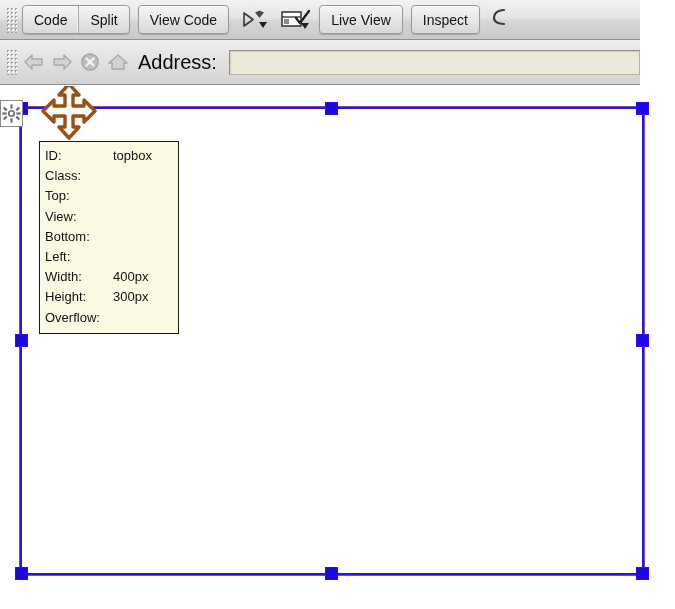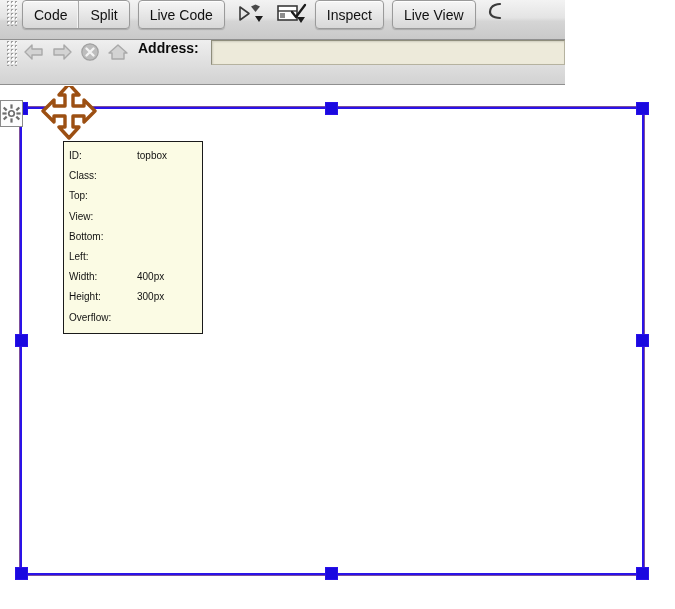--- a/index.html
+++ b/index.html
@@ -12,26 +12,26 @@
     height: 609px;
     overflow: hidden;
     font-family: "Liberation Sans", sans-serif;
     position: relative;
   }
 
   
   .toolbar {
     position: absolute;
     left: 0;
-    width: 565px;
+    width: 640px;
     box-sizing: border-box;
     background: linear-gradient(to bottom, #f3f3f3 0%, #e4e4e4 45%, #d5d5d5 55%, #c9c9c9 100%);
     border-bottom: 1px solid #8f8f8f;
     display: flex;
-    align-items: flex-start;
+    align-items: center;
   }
   #toolbar-view {
     top: 0;
     height: 40px;
   }
   #toolbar-address {
     top: 40px;
     height: 45px;
     background: linear-gradient(to bottom, #efefef 0%, #e0e0e0 50%, #d2d2d2 100%);
   }
@@ -99,25 +99,24 @@
   .navicon {
     width: 24px;
     height: 24px;
     margin-right: 4px;
     display: flex;
     align-items: center;
     justify-content: center;
     cursor: default;
   }
   #address-label {
-    font-size: 14px;
+    font-size: 20px;
     color: #0a0a0a;
     margin: 0 12px 0 4px;
     white-space: nowrap;
-    font-weight: bold;
   }
   #address-input {
     flex: 1 1 auto;
     height: 25px;
     margin-right: 0;
     background: #edeada;
     border: 1px solid #b5b29f;
     border-top-color: #8f8d7c;
     border-left-color: #8f8d7c;
     box-shadow: inset 1px 1px 2px rgba(0,0,0,.13);
@@ -202,24 +201,23 @@
   
   #element-tooltip {
     position: absolute;
     left: 39px;
     top: 55px;
     width: 140px;
     background: #fbfbe4;
     border: 1px solid #1a1a1a;
     padding: 4px 5px 5px 5px;
     box-sizing: border-box;
-    font-size: 10px;
+    font-size: 13px;
     color: #111;
     line-height: 20.2px;
-    margin-left: 24px;
   }
   .tt-row {
     display: flex;
     white-space: nowrap;
   }
   .tt-key {
     flex: 0 0 auto;
     min-width: 68px;
   }
   .tt-key.wide { min-width: 0; padding-right: 4px; }
@@ -232,21 +230,21 @@
 
 <div class="toolbar" id="toolbar-view">
   <div class="grip"></div>
 
   <div class="btn-group">
     <button class="tbtn">Code</button>
     <button class="tbtn">Split</button>
   </div>
 
   <div class="btn-group">
-    <button class="tbtn">Live Code</button>
+    <button class="tbtn">View Code</button>
   </div>
 
   <div class="icon-btn">
     <svg width="30" height="22" viewBox="0 0 30 22">
       <path d="M4 4 L4 17 L13 10.5 Z" fill="none" stroke="#3a3a3a" stroke-width="1.6" stroke-linejoin="round"></path>
       <path d="M15 3.5 L19.5 1.5 L24 3.5 L19.5 9 Z" fill="#4a4a4a"></path>
       <path d="M19 13 L27 13 L23 19 Z" fill="#1d1d1d"></path>
     </svg>
   </div>
 
@@ -254,25 +252,25 @@
     <svg width="32" height="22" viewBox="0 0 32 22">
       <rect x="2" y="3" width="19" height="14" fill="#ffffff" stroke="#3a3a3a" stroke-width="1.6"></rect>
       <line x1="2" y1="8" x2="21" y2="8" stroke="#3a3a3a" stroke-width="1.4"></line>
       <rect x="4" y="10" width="5" height="5" fill="#8d8d8d"></rect>
       <path d="M16 9 L20 14 L29 2" fill="none" stroke="#1d1d1d" stroke-width="2.3" stroke-linecap="round" stroke-linejoin="round"></path>
       <path d="M21 14 L29 14 L25 20 Z" fill="#1d1d1d"></path>
     </svg>
   </div>
 
   <div class="btn-group">
+    <button class="tbtn">Live View</button>
+  </div>
+
+  <div class="btn-group">
     <button class="tbtn">Inspect</button>
-  </div>
-
-  <div class="btn-group">
-    <button class="tbtn">Live View</button>
   </div>
 
   <div class="icon-btn" style="margin-right:0;">
     <svg width="16" height="24" viewBox="0 0 16 24">
       <path d="M13 2 C13 2 3 2 3 10 C3 16 13 16 13 16" fill="none" stroke="#3a3a3a" stroke-width="2.2" stroke-linecap="round"></path>
     </svg>
   </div>
 </div>
 
 <div class="toolbar" id="toolbar-address">

